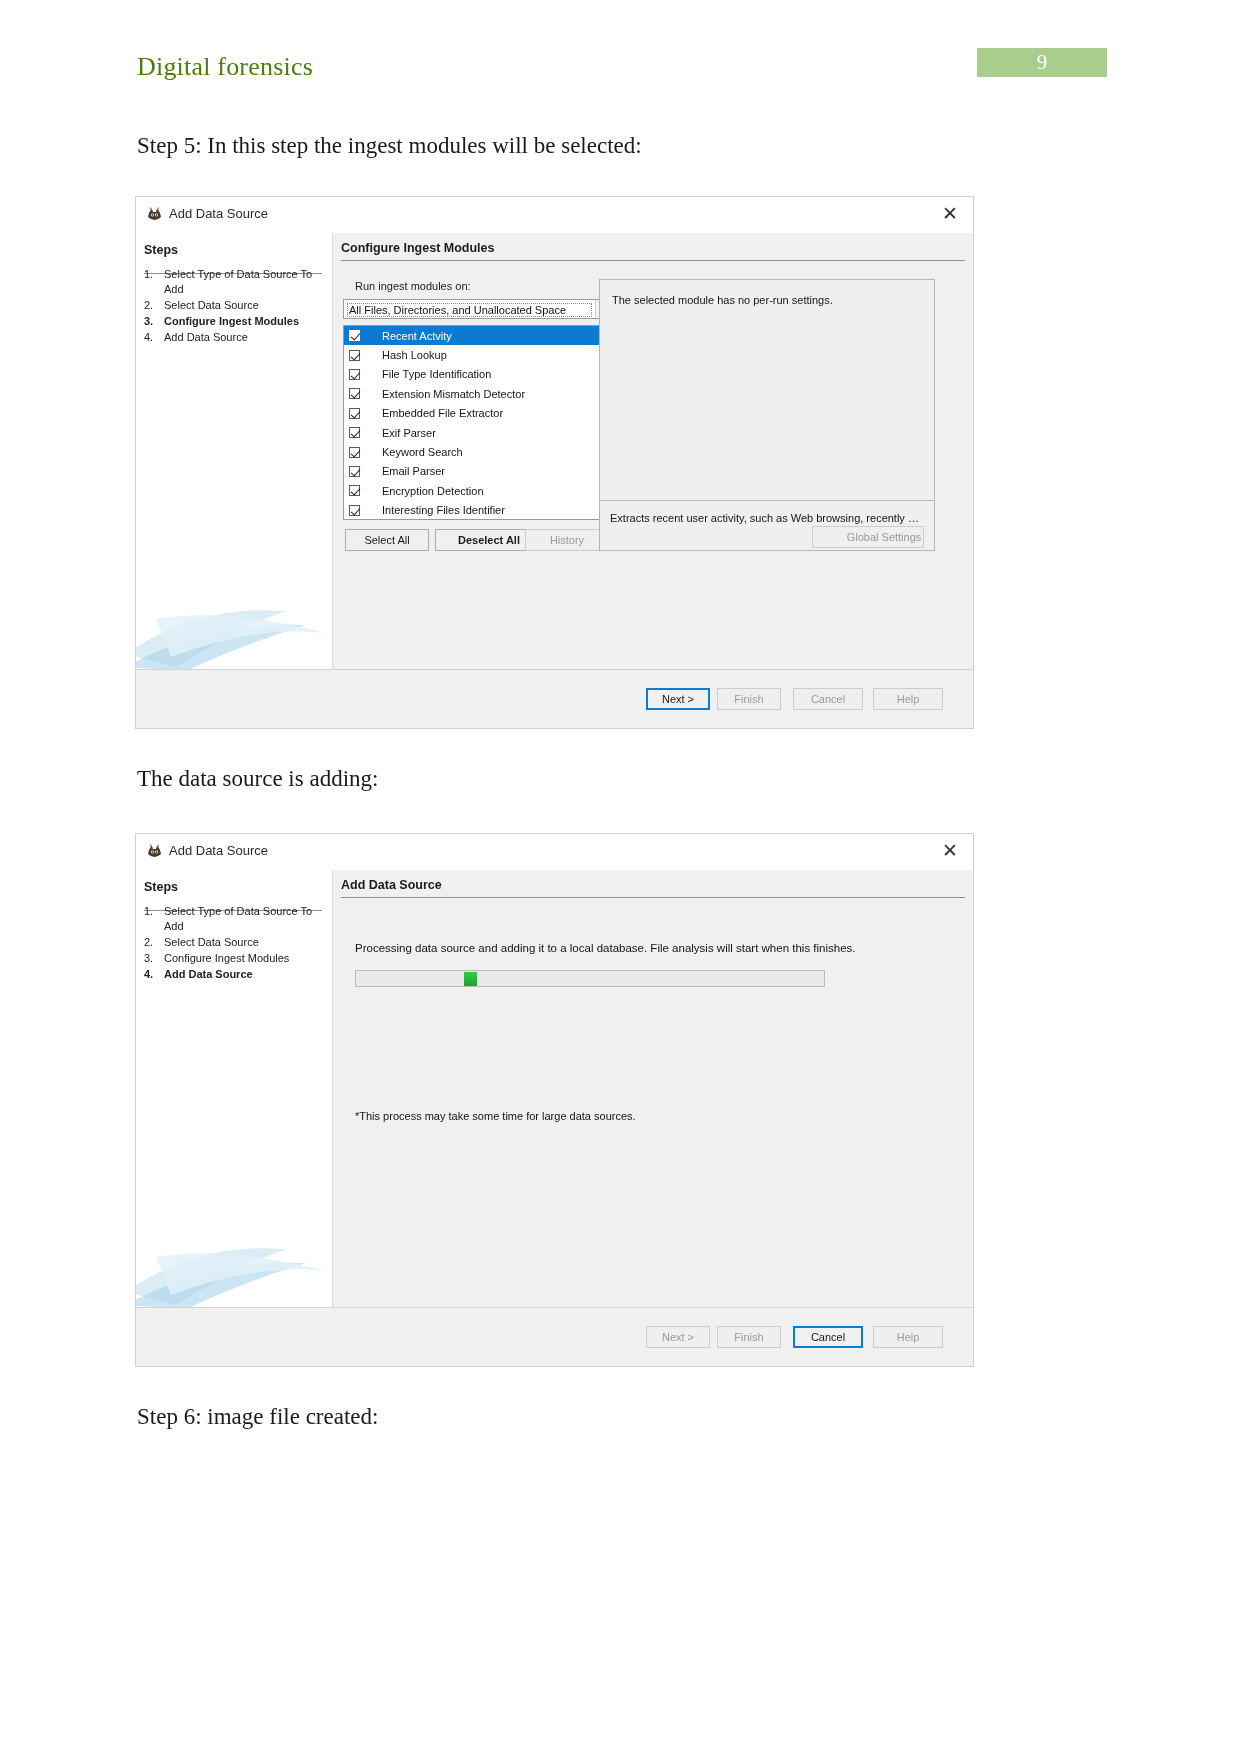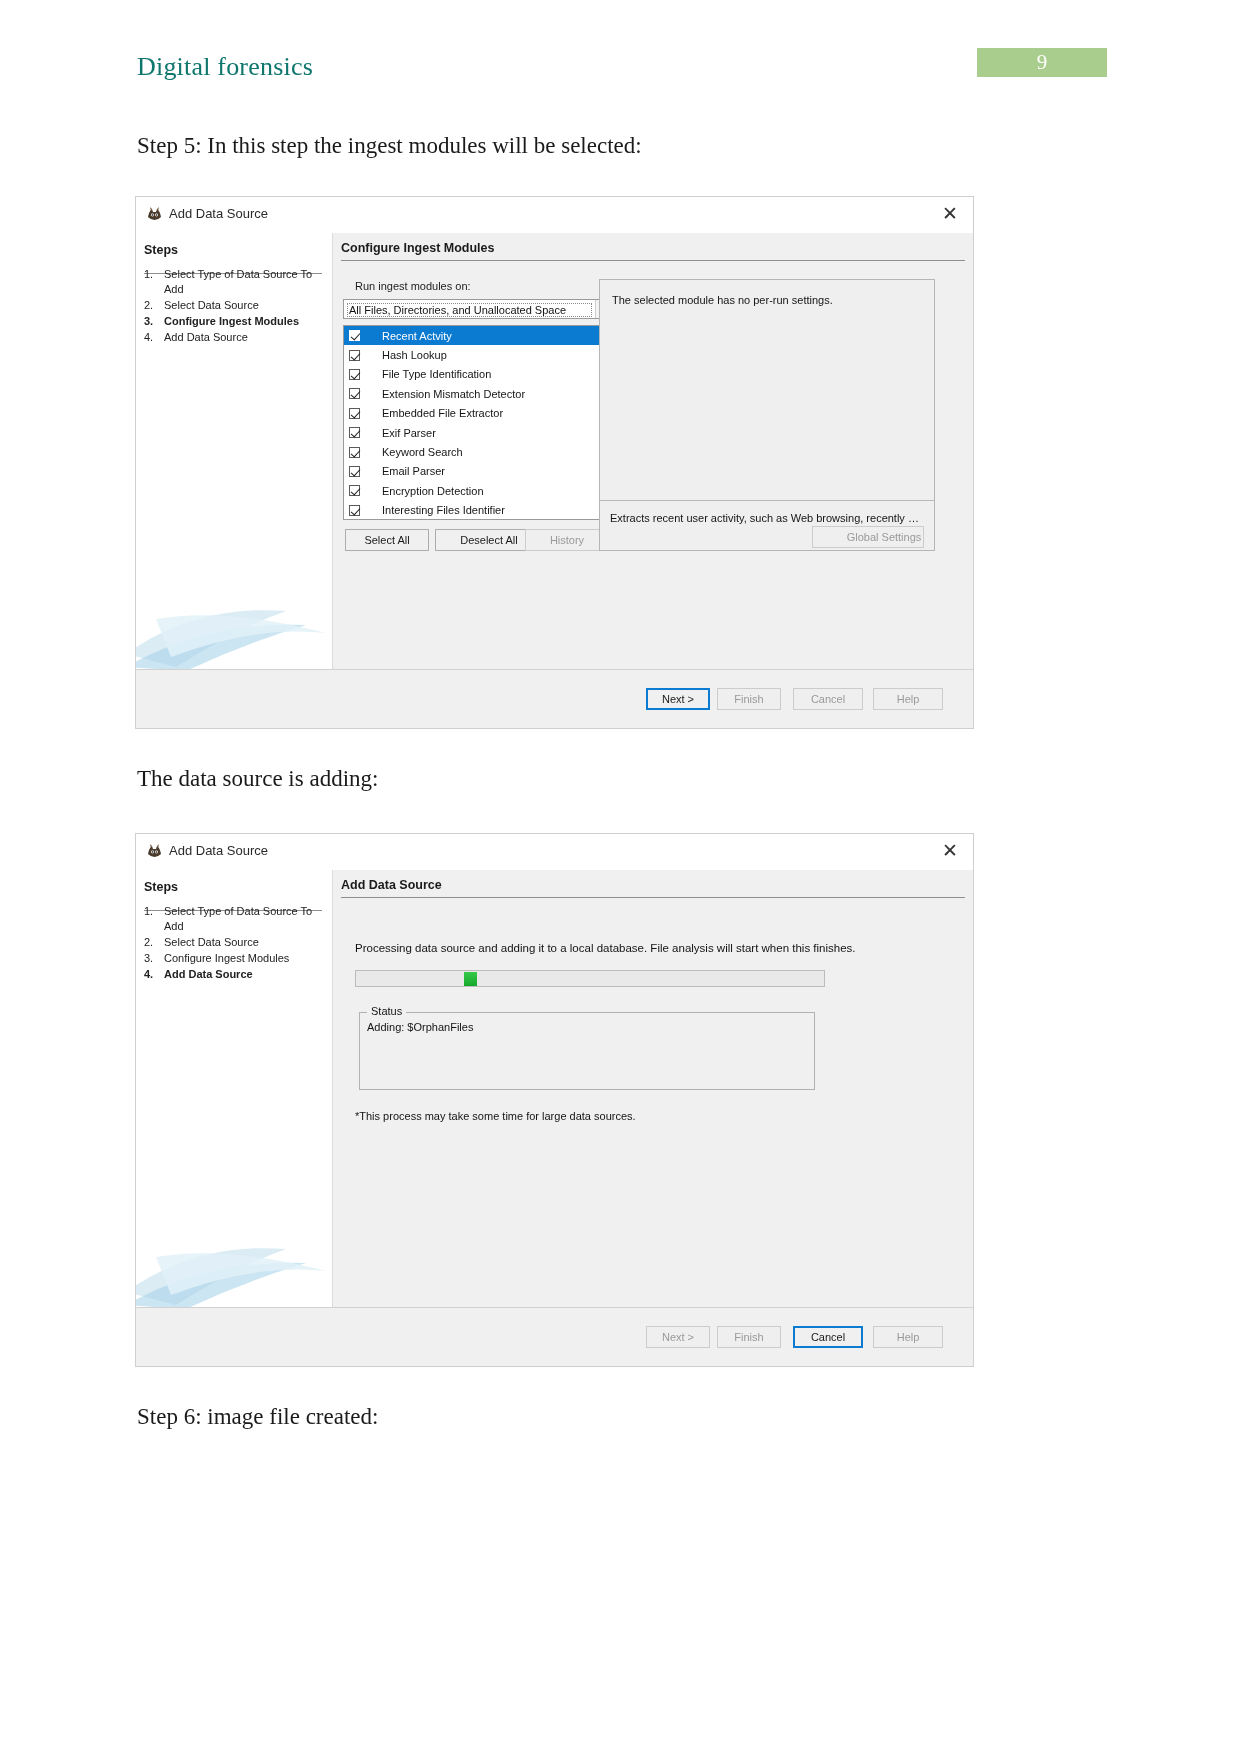--- a/index.html
+++ b/index.html
@@ -12,21 +12,21 @@
     overflow:hidden;
   }
 
   
   .page-header{
     position:absolute; left:0; top:0; width:1241px; height:110px;
   }
   .doc-title{
     position:absolute; left:137px; top:52px;
     font-family:"Liberation Serif", serif;
-    font-size:26px; color:#0f766e; letter-spacing:.2px;
+    font-size:26px; color:#4d7c0f; letter-spacing:.2px;
   }
   .page-number-box{
     position:absolute; left:977px; top:48px; width:130px; height:29px;
     background:#a9cd8c;
   }
   .page-number-box span{
     display:block; text-align:center; line-height:29px;
     font-family:"Liberation Serif", serif;
     font-size:21px; color:#ffffff;
   }
@@ -185,21 +185,21 @@
     font-family:"Liberation Sans", sans-serif;
     font-size:11px; color:#1a1a1a;
     background:#f0f0f0; border:1px solid #adadad;
     text-align:center; line-height:20px; height:22px;
     display:inline-block;
   }
   .btn.disabled{ color:#9a9a9a; background:#efefef; border-color:#cccccc; }
   .btn.focus{ border:1px solid #0b7ad1; box-shadow:0 0 0 1px #0b7ad1 inset; }
 
   #btn-select-all{ position:absolute; left:12px;  top:296px; width:84px; }
-  #btn-deselect-all{ position:absolute; left:102px; top:296px; width:108px; }
+  #btn-deselect-all{ position:absolute; left:102px; top:296px; width:108px;font-weight:bold; }
   #btn-history{ position:absolute; left:192px; top:296px; width:84px; }
 
   .settings-panel{
     position:absolute; left:266px; top:46px; width:336px; height:272px;
     background:#efefef; border:1px solid #b5b5b5;
   }
   .settings-panel .no-settings{
     position:absolute; left:12px; top:14px;
     font-size:11px; color:#151515;
   }
@@ -449,24 +449,20 @@
 
   <div class="content-pane">
     <div class="content-head">Add Data Source</div>
 
     <div class="proc-text">Processing data source and adding it to a local database. File analysis will start when this finishes.</div>
 
     <div class="progressbar">
       <div class="chunk" id="progress-chunk" style="left: 23%;"></div>
     </div>
 
-    <div class="status-group">
-      <div class="legend">Status</div>
-      <div class="stat-line">Adding: $OrphanFiles</div>
-    </div>
 
     <div class="note-text">*This process may take some time for large data sources.</div>
   </div>
 
   <div class="buttonbar">
     <div class="btn disabled bb-back">&lt; Back</div>
     <div class="btn disabled bb-next">Next &gt;</div>
     <div class="btn disabled bb-finish">Finish</div>
     <div class="btn focus bb-cancel">Cancel</div>
     <div class="btn disabled bb-help">Help</div>

